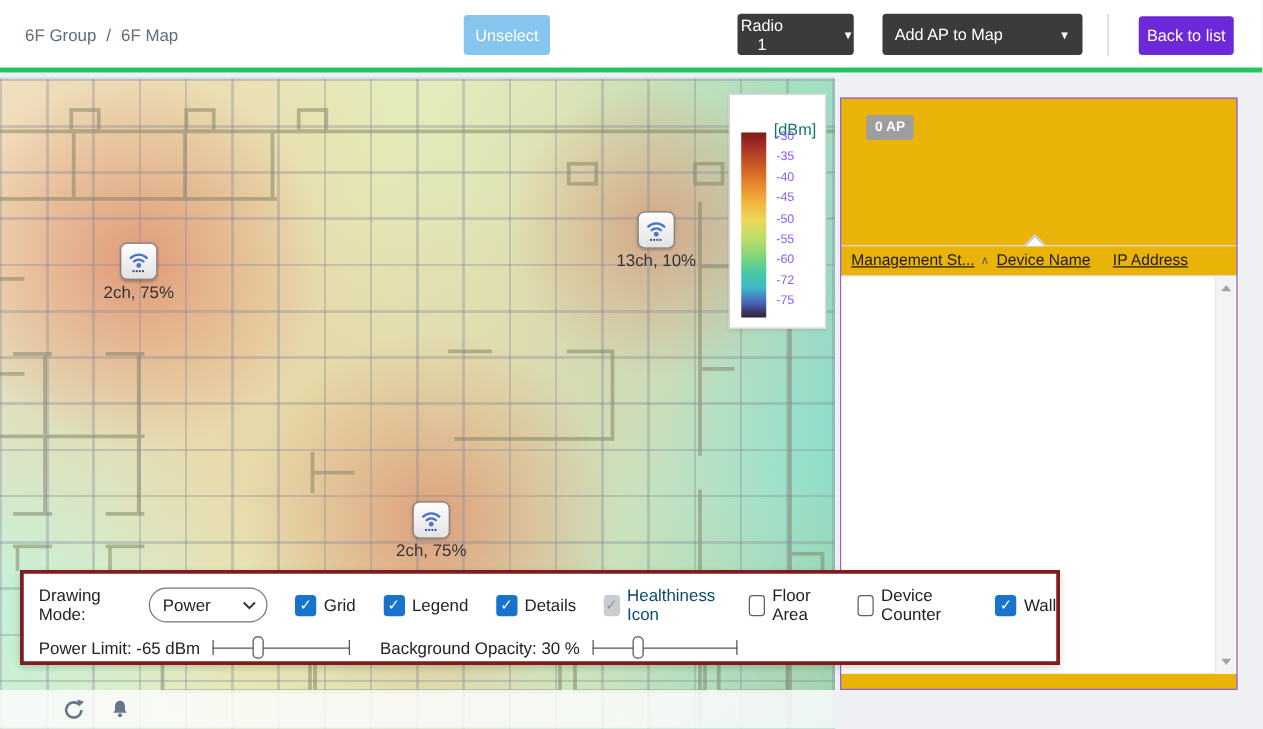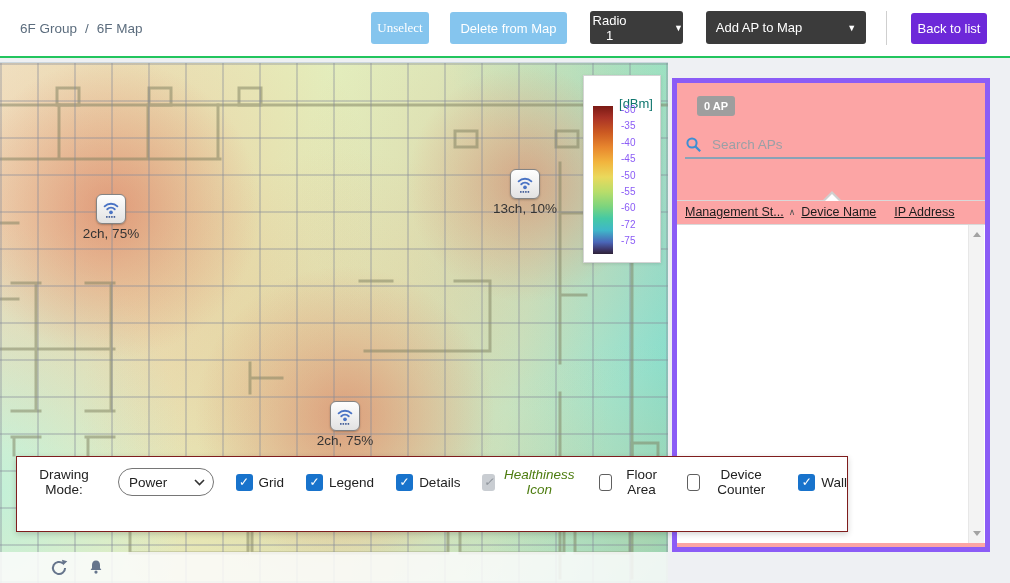--- a/index.html
+++ b/index.html
@@ -1,20 +1,20 @@
 <!DOCTYPE html>
 <html><head>
 <meta charset="utf-8">
 <style>
   * { margin:0; padding:0; box-sizing:border-box; }
   html,body { width:1010px; height:583px; overflow:hidden; }
   body { font-family:"Liberation Sans", sans-serif; background:#eef0f3; position:relative; color:#2b2b2b; }
 
   
-  .topbar { position:absolute; left:0; top:0; width:1010px; height:58px; background:#fff; border-bottom:2px solid #22c55e; }
+  .topbar { position:absolute; left:0; top:0; width:1010px; height:58px; background:#fff; border-bottom:4px solid #22c55e; }
   .breadcrumb { position:absolute; left:20px; top:21px; font-size:13.5px; color:#5c6d7e; display:flex; gap:8px; }
   .btn { position:absolute; top:12px; height:32px; border:none; border-radius:3px; color:#fff; font-size:13px; font-family:"Liberation Sans",sans-serif; display:flex; align-items:center; justify-content:center; cursor:pointer; }
   .btn-blue { background:#85c5ee; }
   .btn-dark { background:#3b3b3b;gap:31px; }
   .btn-gray { background:#6d28d9; }
   .btn .arr { font-size:9px; margin-left:14px; }
   .tb-divider { position:absolute; left:886px; top:11px; height:34px; width:1px; background:#cfcfcf; }
 
   
   .map { position:absolute; left:0; top:62px; width:668px; height:521px; border-top:1px solid #ccd7de; overflow:hidden;
@@ -49,75 +49,72 @@
   .legend-ticks { position:absolute; left:37px; top:26px; display:flex; flex-direction:column; }
   .legend-ticks span { font-size:10px; color:#8b5cf6; line-height:16.4px; }
 
   
   .map-footer { position:absolute; left:0; bottom:0; width:100%; height:31px; background:rgba(251,252,251,0.86); display:flex; align-items:center; }
   .map-footer .ficon { margin-left:0; cursor:pointer; display:flex; }
   .ficon.refresh { margin-left:50px; }
   .ficon.bell { margin-left:20px; }
 
   
-  .sidebar { position:absolute; left:672px; top:78px; width:318px; height:474px; background:#fca5a5; border:5px solid #8b5cf6; }
+  .sidebar { position:absolute; left:672px; top:78px; width:318px; height:474px; background:#eab308; border:1px solid #8b5cf6; }
   .ap-badge { position:absolute; left:20px; top:13px; background:#9e9e9e; color:#fff; font-size:11px; font-weight:bold; padding:4px 7px; border-radius:3px; }
   .search-row { position:absolute; left:8px; top:48px; width:300px; height:28px; border-bottom:2px solid #8aa2b6; display:flex; align-items:center; }
   .search-row input { border:none; outline:none; flex:1; font-size:13.5px; font-family:"Liberation Sans",sans-serif; color:#333; margin-left:10px; background:transparent; }
   .search-row input::placeholder { color:#9aa0a6; }
   .sb-divider1 { position:absolute; left:0; top:117px; width:100%; height:1px; background:#d9d9d9; }
   .notch-outer { position:absolute; left:146px; top:108px; width:0; height:0; border-left:9px solid transparent; border-right:9px solid transparent; border-bottom:9px solid #cfcfcf; }
   .notch-inner { position:absolute; left:148px; top:111px; width:0; height:0; border-left:7px solid transparent; border-right:7px solid transparent; border-bottom:7px solid #ffffff; z-index:2; }
   .cols { position:absolute; left:8px; top:122px; display:flex; align-items:center; font-size:12.5px; color:#1c1c1c; }
   .col-link { text-decoration:underline; cursor:pointer; }
   .sort-caret { font-size:9px; color:#555; margin:0 6px 0 5px; }
   .cols .gap { width:18px; }
   .sb-divider2 { position:absolute; left:0; top:141px; width:100%; height:1px; background:#d9d9d9; }
   .list-area { position:absolute; left:0; top:142px; width:100%; height:318px; background:#fff; }
   .scrollbar { position:absolute; right:1px; top:0; width:16px; height:100%; background:#f3f3f3; border-left:1px solid #e7e7e7; }
   .scroll-up { position:absolute; top:7px; left:4px; width:0; height:0; border-left:4px solid transparent; border-right:4px solid transparent; border-bottom:5px solid #a3a3a3; }
   .scroll-down { position:absolute; bottom:7px; left:4px; width:0; height:0; border-left:4px solid transparent; border-right:4px solid transparent; border-top:5px solid #a3a3a3; }
 
   
-  .controls { position:absolute; left:16px; top:456px; width:832px; height:76px; background:#fff; border:1px solid #7f1d1d; box-shadow:0 2px 6px rgba(0,0,0,0.18);text-align:center; }
+  .controls { position:absolute; left:16px; top:456px; width:832px; height:76px; background:#fff; border:3px solid #7f1d1d; box-shadow:0 2px 6px rgba(0,0,0,0.18); }
   .row1 { position:absolute; left:12px; top:10px; height:30px; display:flex; align-items:center; font-size:13.5px; color:#222; }
   .fake-select { width:118px; height:28px; border:1px solid #767676; border-radius:14px; background:#fff; display:flex; align-items:center; justify-content:space-between; padding:0 8px 0 10px; margin-left:19px; cursor:pointer; }
   .cb-item { display:flex; align-items:center; cursor:pointer; margin-left:22px; }
   .cb-item:first-of-type { margin-left:24px; }
   .cb { width:17px; height:17px; border-radius:3px; margin-right:6px; display:flex; align-items:center; justify-content:center; font-size:12px; }
   .cb.on { background:#1873cc; color:#fff; }
   .cb.on::after { content:"✓"; }
   .cb.off { background:#fff; border:1px solid #5f5f5f; }
   .cb.dis { background:#c9cdd2; color:#8f959c; }
   .cb.dis::after { content:"✓"; }
-  .cb-item.disabled { color:#4d7c0f; cursor:default;font-style:italic; }
+  .cb-item.disabled { color:#0c4a6e; cursor:default; }
   .row2 { position:absolute; left:12px; top:48px; height:22px; display:flex; align-items:center; font-size:13.5px; color:#222; }
   .slider { position:relative; width:110px; height:20px; margin:0 10px; cursor:pointer; }
   .slider .track { position:absolute; left:0; right:0; top:9.5px; height:1px; background:#555; }
   .slider .tick { position:absolute; top:4px; width:1px; height:12px; background:#555; }
   .slider .tick.l { left:0; } .slider .tick.r { right:0; }
   .slider .thumb { position:absolute; top:1px; width:9px; height:18px; background:#fff; border:1.5px solid #555; border-radius:4px; cursor:grab; }
   .op-slider { width:116px; }
 
   .icon-btn { cursor:pointer; }
 </style>
 </head>
 <body>
 
 <div class="topbar">
   <div class="breadcrumb">
     <span>6F Group</span>
     <span>/</span>
     <span>6F Map</span>
   </div>
-  <button class="btn btn-blue" style="left:371px;width:58px;font-family:Liberation Serif, serif;">
+  <button class="btn btn-blue" style="left:371px;width:69px;">
     <span>Unselect</span>
-  </button>
-  <button class="btn btn-blue" style="left:450px;width:117px;">
-    <span>Delete from Map</span>
   </button>
   <button class="btn btn-dark" style="left:590px;width:93px;top:11px;height:33px;">
     <span>Radio 1</span>
     <span class="arr">▼</span>
   </button>
   <button class="btn btn-dark" style="left:706px;width:160px;top:11px;height:33px;">
     <span>Add AP to Map</span>
     <span class="arr">▼</span>
   </button>
   <div class="tb-divider"></div>
@@ -236,27 +233,20 @@
         <path d="M8 1 C5.4 1 4 3 4 5.4 V8.6 L2.6 10.6 H13.4 L12 8.6 V5.4 C12 3 10.6 1 8 1 Z" fill="#66758c"></path>
         <circle cx="8" cy="12.6" r="1.6" fill="#66758c"></circle>
       </svg>
     </span>
   </div>
 </div>
 
 <div class="sidebar">
   <span class="ap-badge">0 AP</span>
 
-  <div class="search-row">
-    <svg width="17" height="17" viewBox="0 0 17 17">
-      <circle cx="7" cy="7" r="4.6" fill="none" stroke="#3d8fd4" stroke-width="2"></circle>
-      <line x1="10.6" y1="10.6" x2="15.2" y2="15.2" stroke="#3d8fd4" stroke-width="2.2"></line>
-    </svg>
-    <input type="text" placeholder="Search APs" style="">
-  </div>
 
   <div class="sb-divider1"></div>
   <div class="notch-outer"></div>
   <div class="notch-inner"></div>
 
   <div class="cols">
     <span class="col-link">Management St...</span>
     <span class="sort-caret">∧</span>
     <span class="col-link">Device Name</span>
     <span class="gap"></span>
@@ -305,13 +295,30 @@
     <span class="cb-item">
       <span class="cb off"></span>
       <span>Device Counter</span>
     </span>
     <span class="cb-item">
       <span class="cb on"></span>
       <span>Wall</span>
     </span>
   </div>
 
+  <div class="row2">
+    <span>Power Limit: -65 dBm</span>
+    <span class="slider">
+      <span class="track"></span>
+      <span class="tick l"></span>
+      <span class="tick r"></span>
+      <span class="thumb" style="left:29%;"></span>
+    </span>
+    <span style="width:14px;"></span>
+    <span>Background Opacity: 30 %</span>
+    <span class="slider op-slider">
+      <span class="track"></span>
+      <span class="tick l"></span>
+      <span class="tick r"></span>
+      <span class="thumb" style="left:28%;"></span>
+    </span>
+  </div>
 </div>
 
 </body></html>

